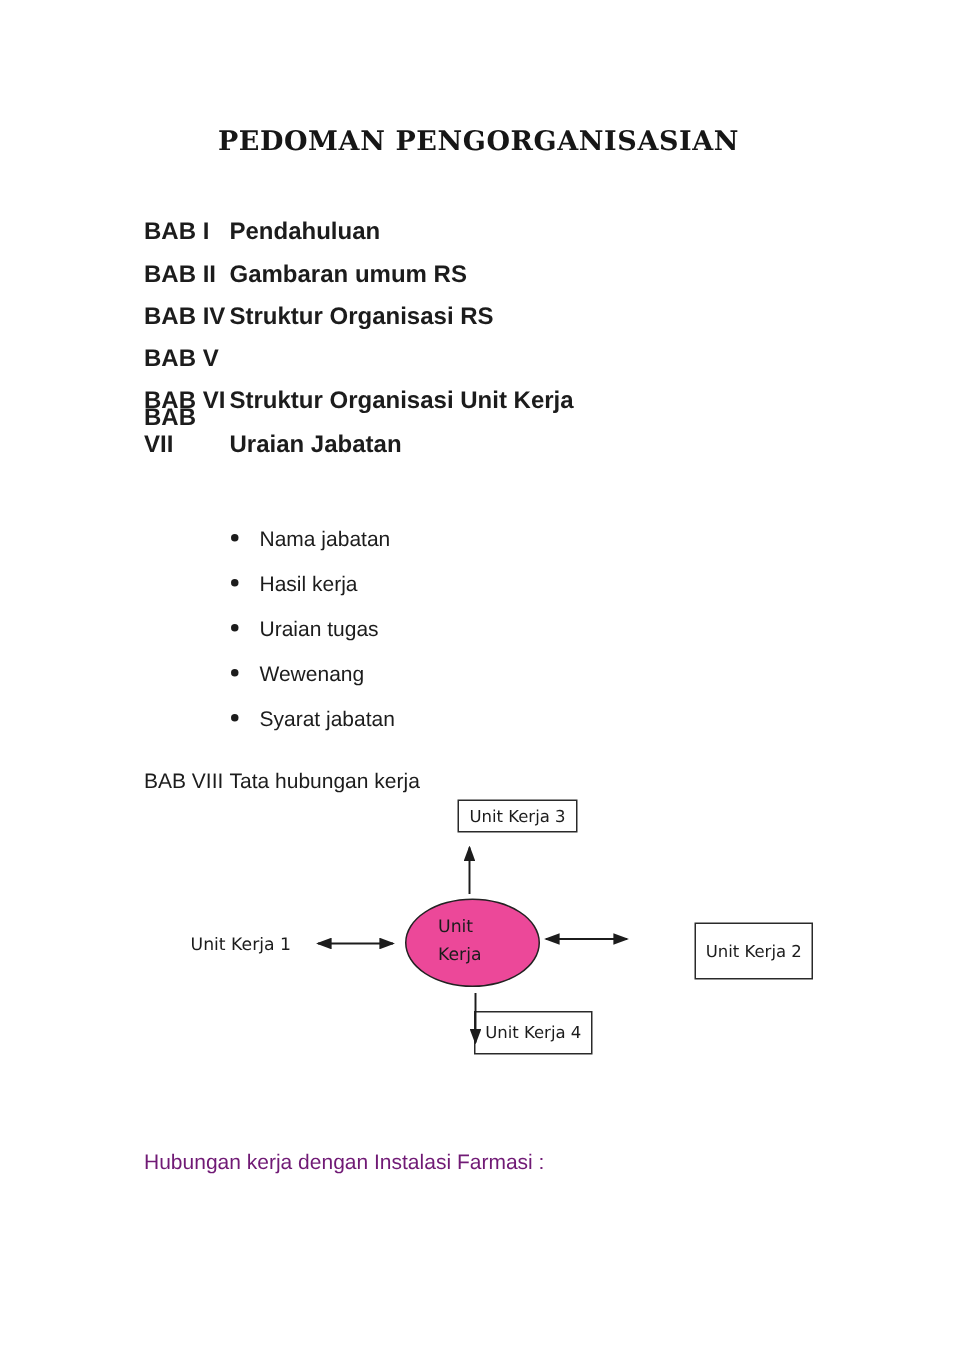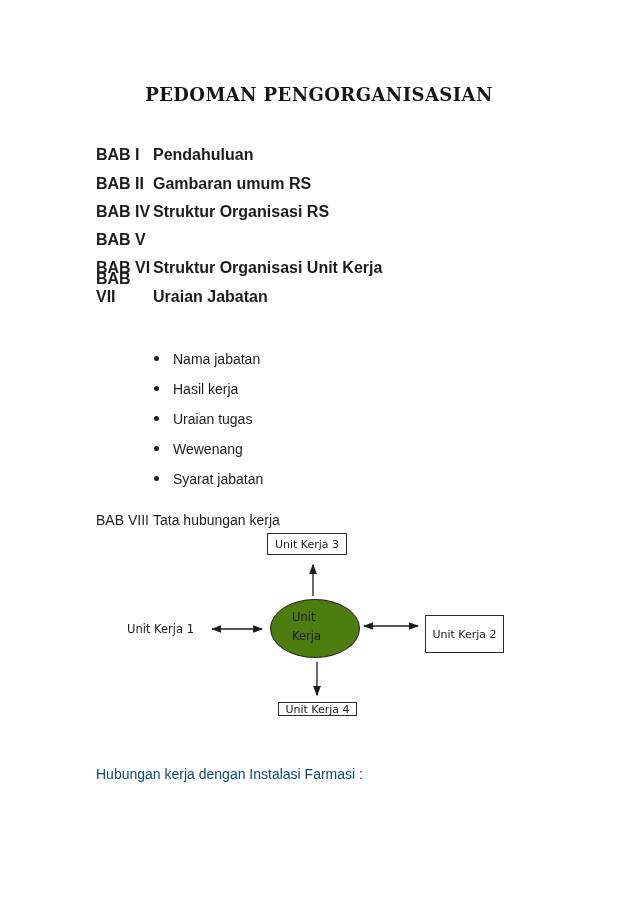--- a/index.html
+++ b/index.html
@@ -52,51 +52,52 @@
   }
   
   .dg-box{
     position:absolute;
     border:1px solid #2a2a2a;
     background:#fff;
     display:flex;align-items:center;justify-content:center;
     font-family:"DejaVu Sans","Liberation Sans",sans-serif;
     font-size:11px;color:#1c1c1c;
     box-sizing:border-box;
+    margin-left:38px;
   }
   #box-unit3{left:267px;top:533px;width:80px;height:22px;}
   #box-unit2{left:425px;top:615px;width:79px;height:38px;}
-  #box-unit4{left:278px;top:702px;width:79px;height:14px;}
+  #box-unit4{left:278px;top:674px;width:79px;height:29px;}
   .dg-ellipse{
     position:absolute;left:270px;top:599px;
     width:90px;height:59px;
     border:1.3px solid #222;
     border-radius:50%;
-    background:#4d7c0f;
+    background:#ec4899;
     box-sizing:border-box;
   }
   .dg-ellipse .ell-text{
     font-family:"DejaVu Sans","Liberation Sans",sans-serif;
     font-size:11.5px;color:#1c1c1c;
     padding:8px 0 0 21px;
     line-height:19px;
   }
   .dg-label{
     position:absolute;left:127px;top:622px;
     font-family:"DejaVu Sans","Liberation Sans",sans-serif;
     font-size:11.5px;color:#1c1c1c;
   }
   .dg-arrows{
     position:absolute;left:0;top:530px;
     width:638px;height:210px;
     pointer-events:none;
   }
   .footer-note{
     position:absolute;left:96px;top:766px;
-    font-size:14px;color:#0c4a6e;
+    font-size:14px;color:#701a75;
   }
 </style>
 </head>
 <body>
 
 <div class="doc-title">PEDOMAN PENGORGANISASIAN</div>
 
 <div class="toc">
   <div class="toc-row">
     <span class="toc-label">BAB I</span>

